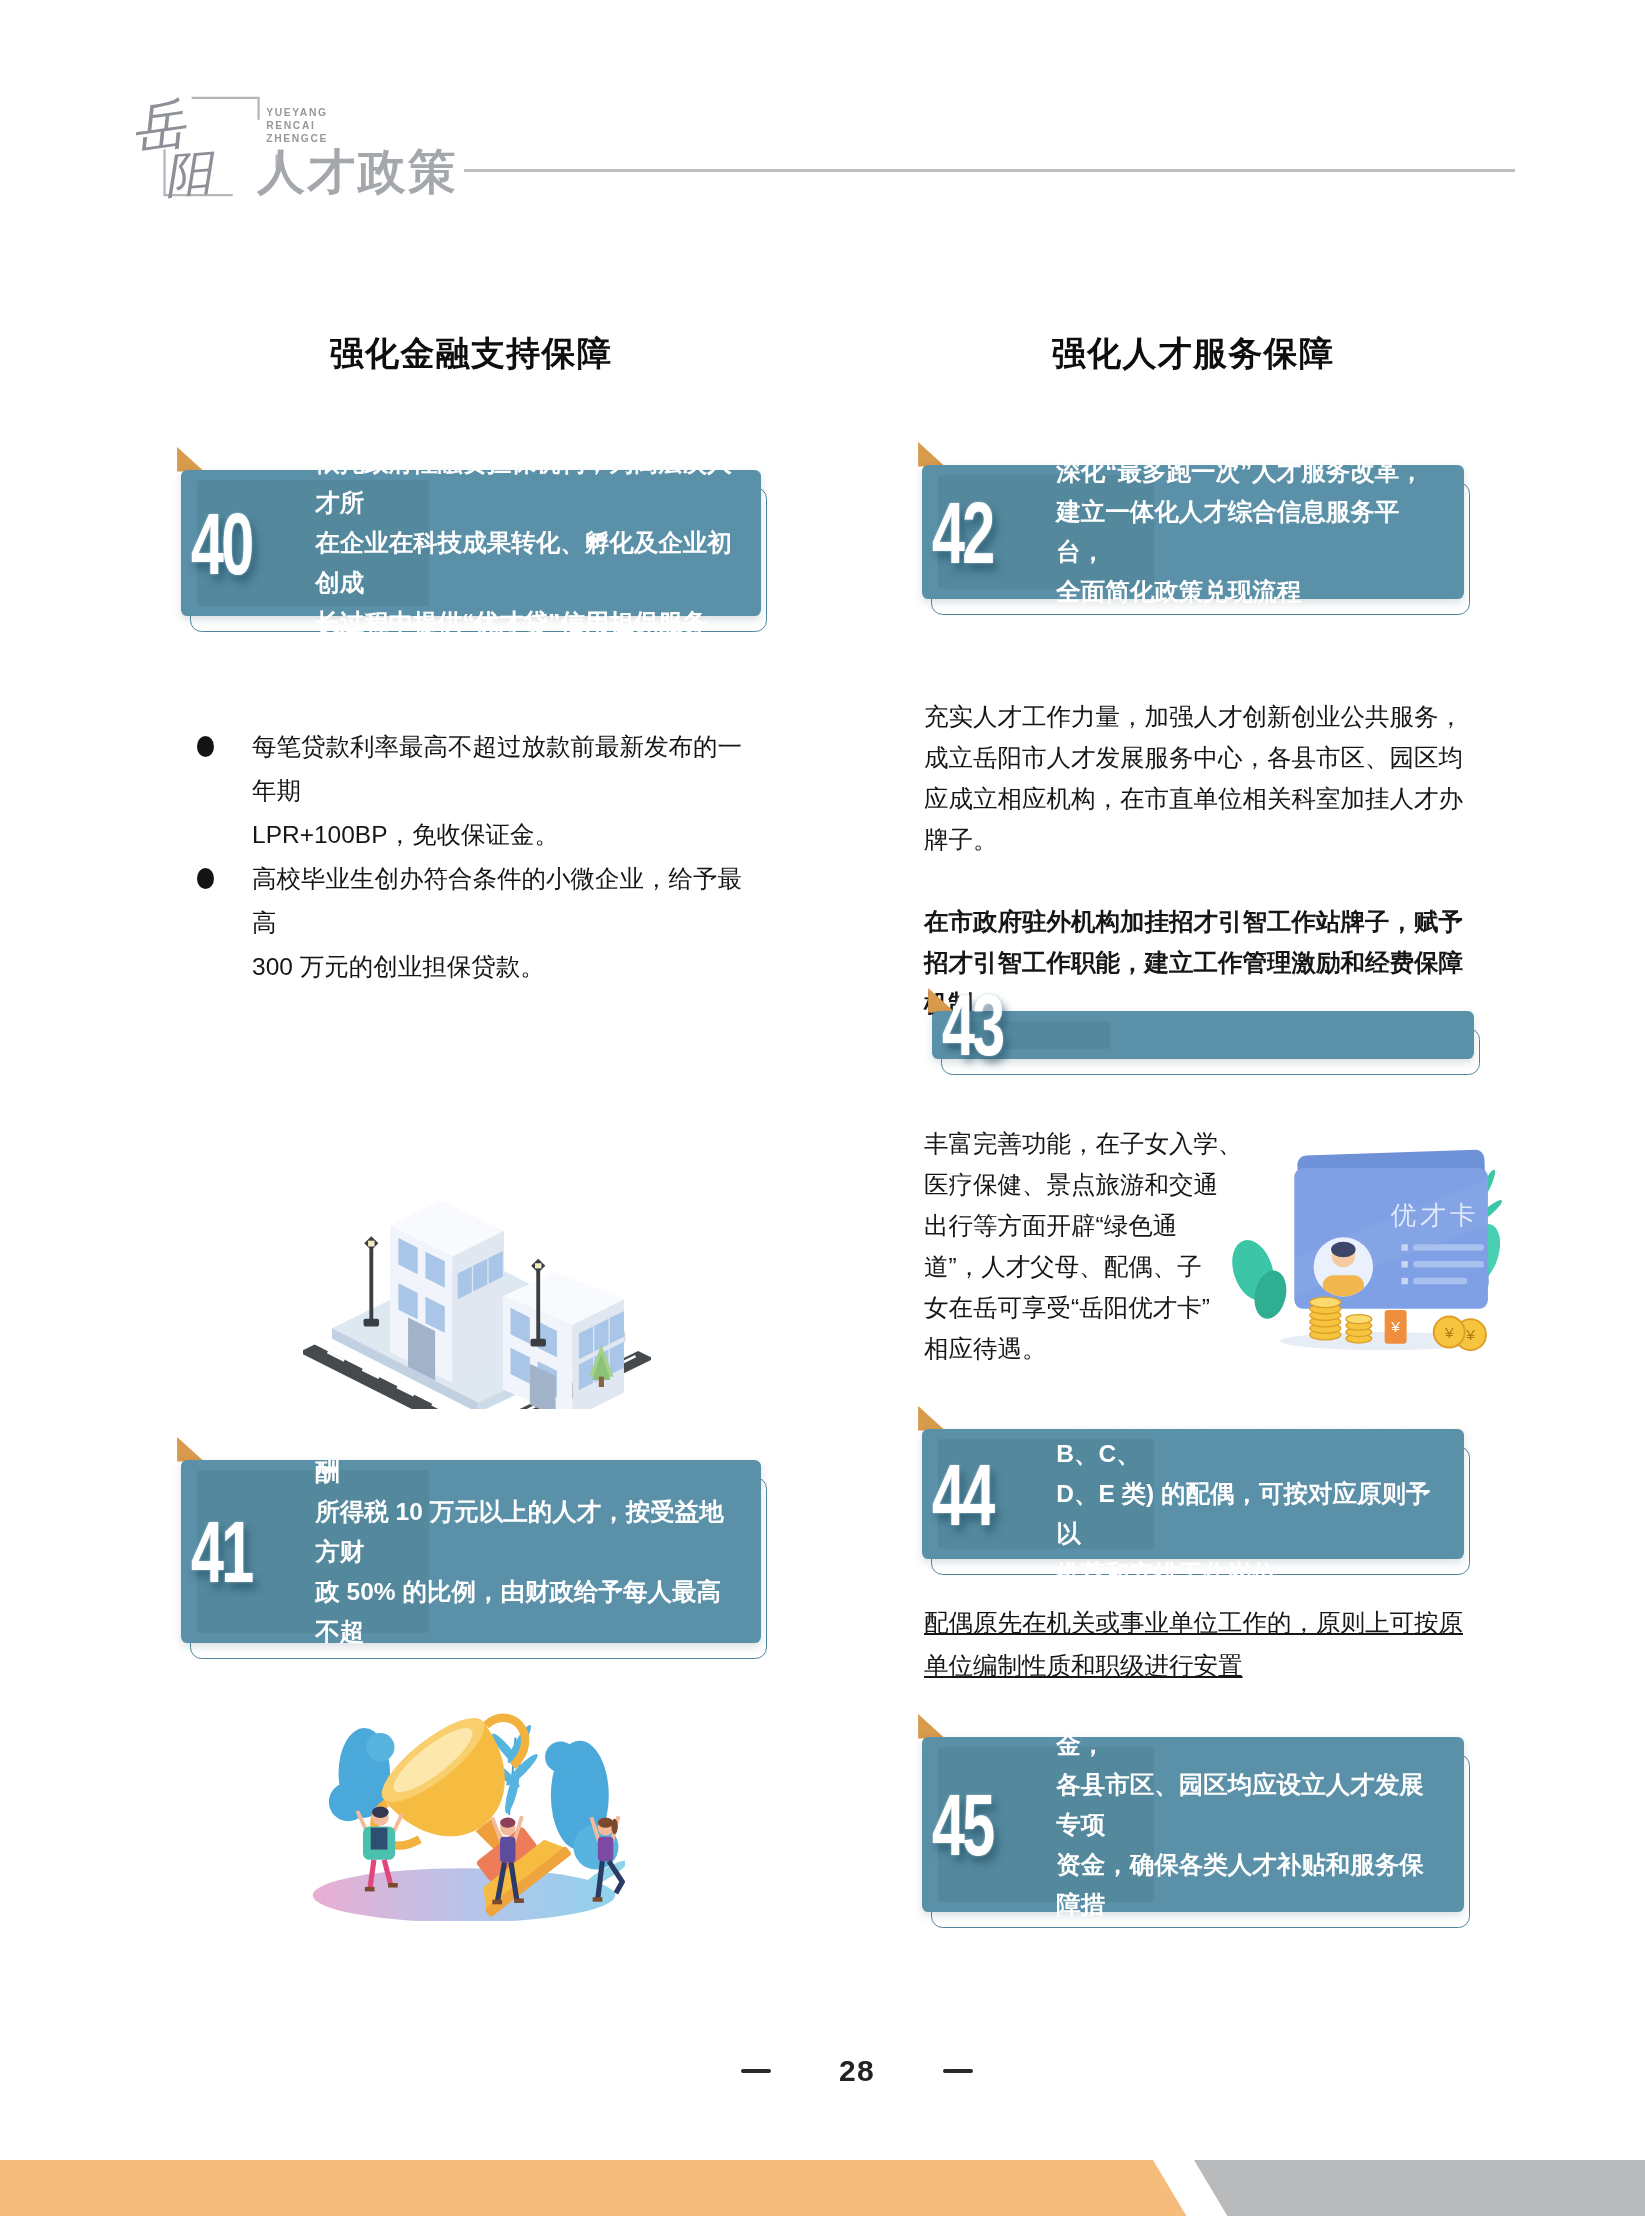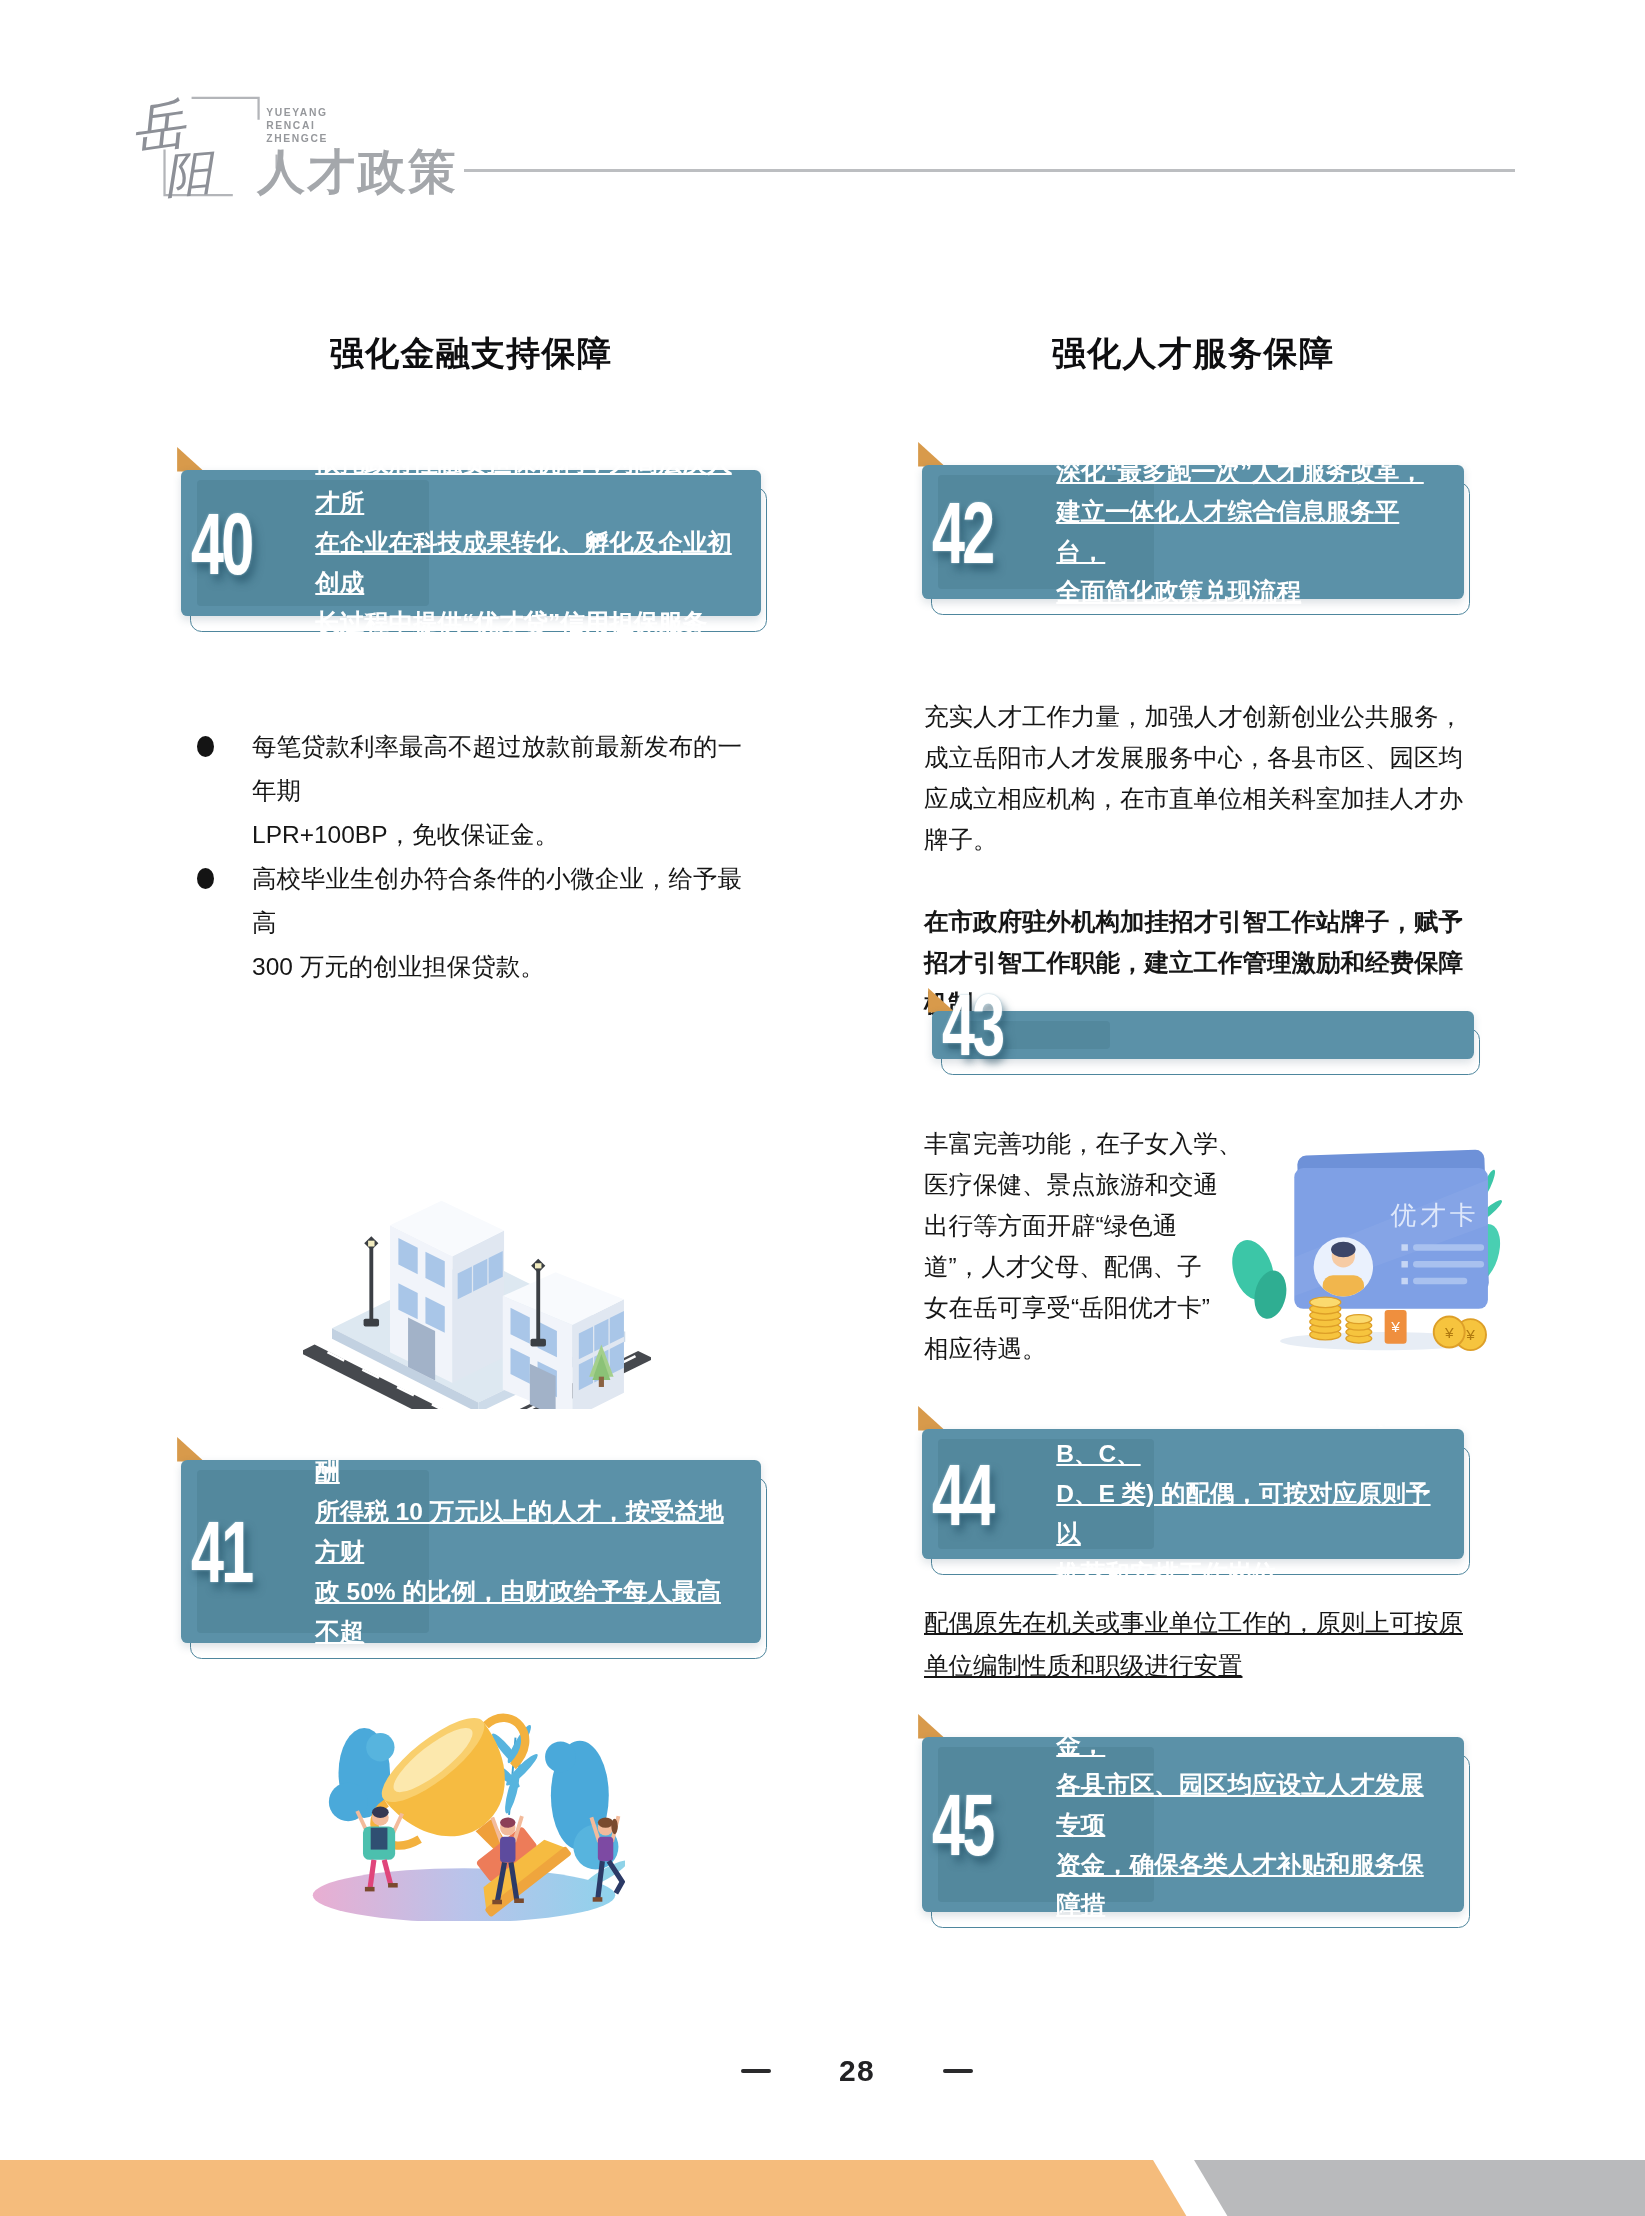--- a/index.html
+++ b/index.html
@@ -43,21 +43,21 @@
   }
   .pbox .num{
     position:relative;flex:0 0 84px;margin-left:10.3px;margin-right:35px;
     font-size:87px;line-height:1;font-weight:700;color:#ffffff;
     letter-spacing:-3.9px;transform:scaleX(.68);transform-origin:left center;
     text-shadow:0 0 2.6px #a3c6d4,5.8px 7px 10.3px rgba(24,68,90,.55);
     white-space:nowrap;
   }
   .pbox .txt{
     position:relative;flex:1;font-size:24.5px;line-height:40px;font-weight:700;
-    color:#ffffff;white-space:pre-line;padding-right:17px;text-decoration:underline;
+    color:#ffffff;white-space:pre-line;padding-right:17px;
   }
   .pbox.short .num{margin-top:-22px;}
   .pbox.short .body{overflow:visible;}
   .pbox.short .body::before{width:30%;}
 
   #box40{left:181px;top:470px;width:580px;height:146px;}
   #box41{left:181px;top:1460px;width:580px;height:183px;}
   #box42{left:922px;top:465px;width:542px;height:134px;}
   #box43{left:922px;top:1011px;width:542px;height:48px;margin-left:10px;}
   #box44{left:922px;top:1429px;width:542px;height:130px;}

